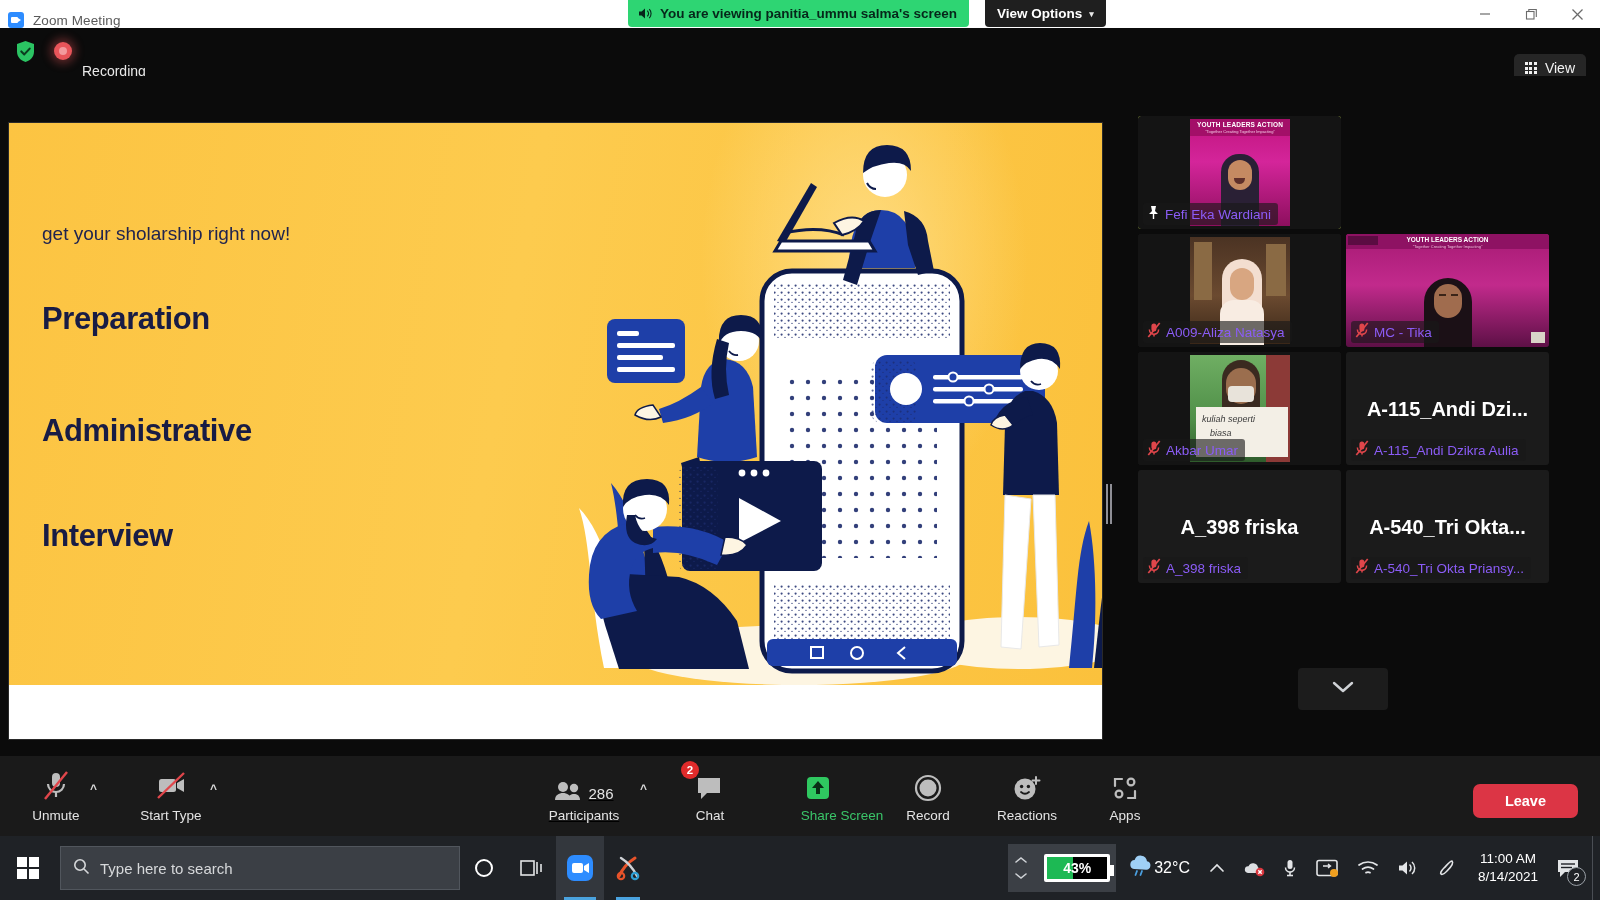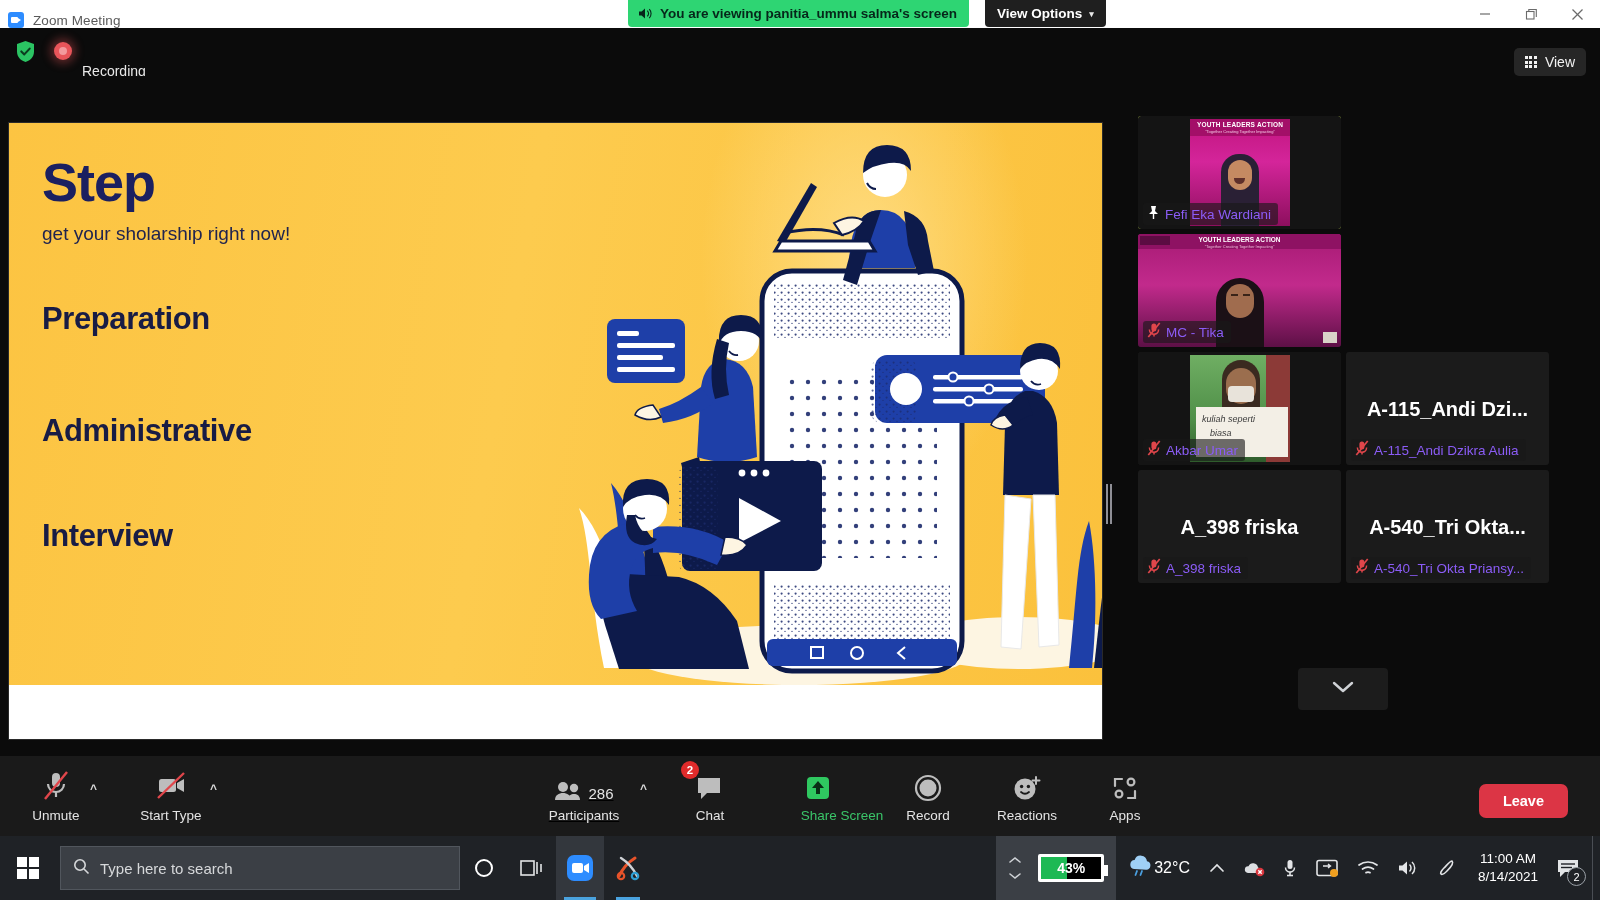--- a/index.html
+++ b/index.html
@@ -72,21 +72,21 @@
   }
   .rec-dot::after{
     content:""; position:absolute; left:5px; top:5px; width:8px;height:8px;
     border-radius:50%; background:#f39a9d;
   }
   .rec-label {
     position: absolute; left: 82px; top: 43px; transform: translateY(-50%);
     color: #e9e9e9; font-size: 14px;
   }
   .view-pill {
-    position: absolute; right: 14px; top: 34px; transform: translateY(-50%);
+    position: absolute; right: 14px; top: 40px; transform: translateY(-50%);
     display: flex; align-items: center; gap: 8px;
     background: #262626; border-radius: 5px; padding: 6px 11px;
     color: #f2f2f2; font-size: 14px;
   }
   .grid-icon { display: grid; grid-template-columns: repeat(3,3px); gap: 1.6px; }
   .grid-icon i { width: 3px; height: 3px; background: #f2f2f2; display: block; }
 
   
   .stage {
     position: absolute; left: 0; top: 76px; width: 1600px; height: 680px;
@@ -187,23 +187,23 @@
   .caret {
     position: absolute; top: 26px; color: #d8d8d8; font-size: 12px; font-weight: bold;
   }
   .badge {
     position: absolute; top: -7px; right: 26px;
     background: #e02b2b; color: #fff; font-size: 11.5px; font-weight: bold;
     border-radius: 9px; min-width: 18px; height: 18px;
     display: flex; align-items: center; justify-content: center; padding: 0 5px;
   }
   .leave-btn {
-    position: absolute; right: 32px; top: 28px;
+    position: absolute; right: 22px; top: 28px;
     background: #dc3545; color: #fff; font-size: 14.5px; font-weight: bold;
-    border-radius: 7px; padding: 9px 24px; border: none; cursor: pointer;
+    border-radius: 7px; padding: 9px 32px; border: none; cursor: pointer;
   }
   .pcount { color: #e4e4e4; font-size: 15px; margin-left: 6px; }
 
   
   .taskbar {
     position: absolute; left: 0; top: 836px; width: 1600px; height: 64px;
     background: #1f2226; display: flex; align-items: center;
   }
   .start {
     width: 56px; height: 64px; display: flex; align-items: center; justify-content: center;
@@ -222,21 +222,21 @@
   .tb-app.active { background: #33373d; }
   .tb-app.active::after {
     content: ""; position: absolute; bottom: 0; left: 8px; right: 8px; height: 3px; background: #4aa3df;
   }
   .tb-app.open::after {
     content: ""; position: absolute; bottom: 0; left: 12px; right: 12px; height: 3px; background: #4aa3df;
   }
   .tray { margin-left: auto; display: flex; align-items: center; height: 64px; }
   .tray-item { padding: 0 9px; display: flex; align-items: center; height: 64px; }
   .battery-zone {
-    display: flex; align-items: center; height: 64px; background: #3b3f45; padding: 0 12px; gap: 16px;
+    display: flex; align-items: center; height: 48px; background: #3b3f45; padding: 0 6px; gap: 16px;
   }
   .spin { display: flex; flex-direction: column; align-items: center; gap: 8px; color: #cfd2d6; font-size: 11px; }
   .batt {
     width: 66px; height: 28px; border: 3px solid #fff; border-radius: 2px;
     position: relative; background: #000; display: flex; align-items: center;
   }
   .batt::after {
     content: ""; position: absolute; right: -7px; top: 8px; width: 5px; height: 11px; background: #fff;
   }
   .batt .fill { position: absolute; left: 0; top: 0; bottom: 0; background: #1db954; }
@@ -322,21 +322,20 @@
       </span>
     <span>View</span>
   </div>
 </div>
 
 <div class="stage">
 
   <div class="shared">
     <div class="slide">
       <div class="slide-glow"></div>
-      <div class="s-title">Step</div>
       <div class="s-sub">get your sholarship right now!</div>
       <div class="s-item s-i1">Preparation</div>
       <div class="s-item s-i2">Administrative</div>
       <div class="s-item s-i3">Interview</div>
 
       <div class="illus">
         <svg width="560" height="562" viewBox="0 0 560 562">
           <defs>
             <pattern id="dots" width="16" height="16" patternUnits="userSpaceOnUse">
               <circle cx="3" cy="3" r="2.2" fill="#1b2a6b"></circle>
@@ -466,20 +465,41 @@
             <line x1="6.5" y1="9" x2="6.5" y2="14" stroke="#fff" stroke-width="1.4"></line>
           </svg>
         </span>
         <span class="nm">Fefi Eka Wardiani</span>
       </div>
     </div>
 
   </div>
 
   <div class="thumb-row">
+    <div class="thumb">
+      <div class="vid" style="background:#141414;">
+        <div style="position:absolute;left:52px;top:3px;width:100px;height:107px;background:linear-gradient(180deg,#4b3323,#6b4a30 55%,#3a2718);"></div>
+        <div style="position:absolute;left:56px;top:8px;width:18px;height:58px;background:#8a6a44;"></div>
+        <div style="position:absolute;left:128px;top:10px;width:20px;height:52px;background:#8a6a44;"></div>
+        <div style="position:absolute;left:84px;top:25px;width:40px;height:86px;background:#f3ded0;border-radius:20px 20px 0 0;"></div>
+        <div style="position:absolute;left:92px;top:34px;width:24px;height:32px;background:#d8a681;border-radius:12px;"></div>
+        <div style="position:absolute;left:82px;top:66px;width:44px;height:45px;background:#f8ece2;border-radius:14px 14px 0 0;"></div>
+      </div>
+      <div class="thumb-label">
+        <span class="mutedmic">
+          <svg width="14" height="16" viewBox="0 0 14 16">
+            <rect x="4.4" y="1.6" width="5" height="8" rx="2.5" fill="#e0464b"></rect>
+            <path d="M2.4 7.6a4.6 4.6 0 0 0 9.2 0" fill="none" stroke="#e0464b" stroke-width="1.5"></path>
+            <line x1="7" y1="12.2" x2="7" y2="14.6" stroke="#e0464b" stroke-width="1.5"></line>
+            <line x1="1.3" y1="15" x2="12.7" y2="1" stroke="#e0464b" stroke-width="1.7"></line>
+          </svg>
+        </span>
+        <span class="nm">A009-Aliza Natasya</span>
+      </div>
+    </div>
 
     <div class="thumb">
       <div class="vid" style="background:linear-gradient(180deg,#a61a74 0%,#c22a8c 45%,#5d1046 100%);">
         <div style="position:absolute;left:0;top:0;width:203px;height:15px;background:#8e1263;"></div>
         <div style="position:absolute;left:0;top:2px;width:203px;text-align:center;color:#fff;font-size:6.5px;font-weight:bold;">YOUTH LEADERS ACTION</div>
         <div style="position:absolute;left:0;top:10px;width:203px;text-align:center;color:#f0bedc;font-size:4px;">"Together Creating Together Impacting"</div>
         <div style="position:absolute;left:2px;top:2px;width:30px;height:9px;background:#5b0c42;"></div>
         <div style="position:absolute;left:78px;top:44px;width:48px;height:69px;background:#1b1016;border-radius:24px 24px 0 0;"></div>
         <div style="position:absolute;left:88px;top:50px;width:28px;height:34px;background:#a06c4e;border-radius:14px;"></div>
         <div style="position:absolute;left:93px;top:60px;width:7px;height:2px;background:#3a2418;"></div>

